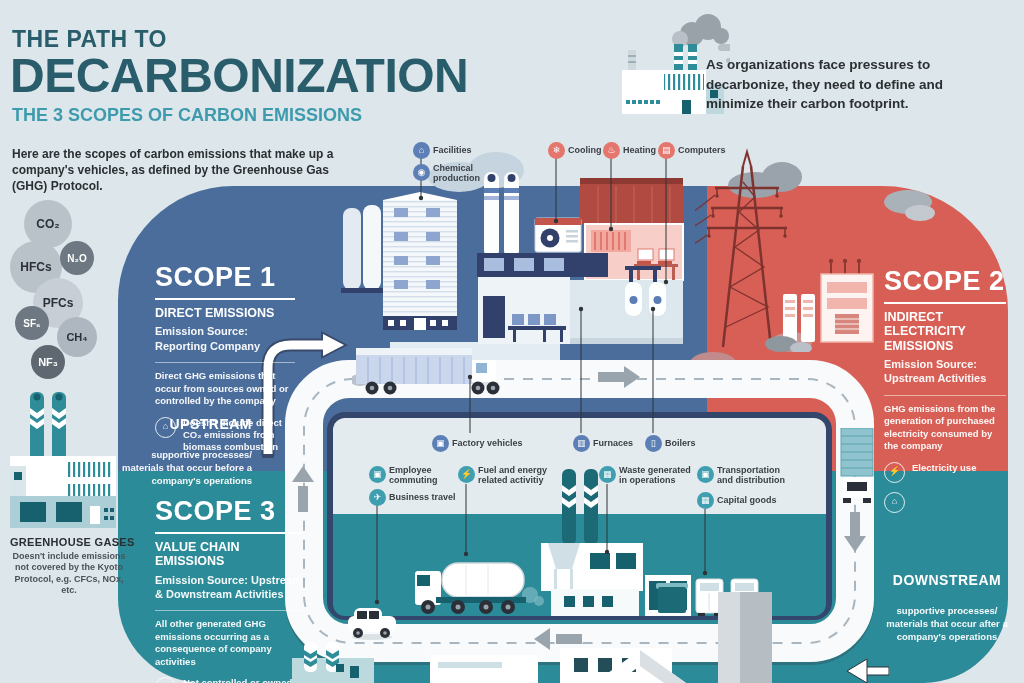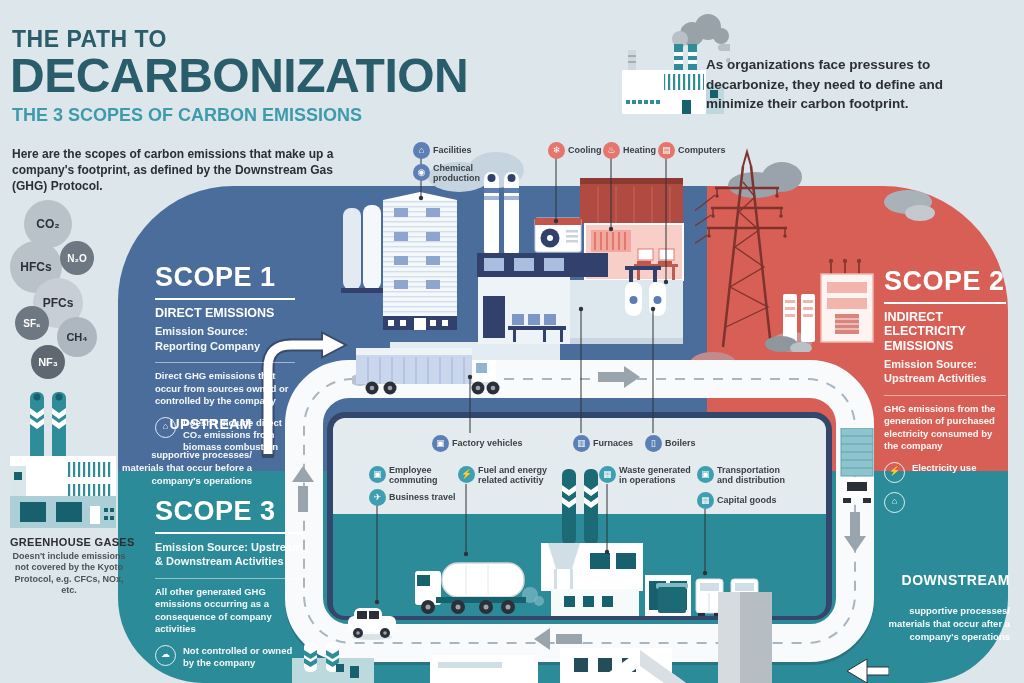--- a/index.html
+++ b/index.html
@@ -38,21 +38,21 @@
   .p-type{font-size:12.5px;font-weight:bold;line-height:1.15;}
   .p-src{font-size:11px;font-weight:bold;line-height:1.3;margin-top:4px;opacity:.95;}
   .p-desc{font-size:9.5px;font-weight:bold;line-height:1.32;opacity:.95;}
   .bullet{display:flex;gap:7px;margin-top:9px;align-items:flex-start;}
   .b-ic{flex:0 0 auto;width:19px;height:19px;border:1.3px solid rgba(255,255,255,.85);border-radius:50%;text-align:center;line-height:17px;font-size:9px;font-style:normal;}
   .b-ic i{font-style:normal;}
   .b-tx{font-size:9.5px;font-weight:bold;line-height:1.3;opacity:.95;}
   .flow-t{font-size:14px;font-weight:bold;letter-spacing:.5px;color:#fff;}
   .flow-x{font-size:9.5px;font-weight:bold;color:#fff;opacity:.95;line-height:1.35;margin-top:17px;}
   #upstream-block{left:120px;top:416px;width:132px;text-align:right;}
-  #downstream-block{left:884px;top:572px;width:126px;text-align:right;}
+  #downstream-block{left:884px;top:572px;width:126px;text-align:center;}
   
   .chip{position:absolute;width:17px;height:17px;border-radius:50%;color:#fff;font-size:9px;text-align:center;line-height:17px;}
   .c-blue{background:#5c80b5;}
   .c-red{background:#e4766d;}
   .c-teal{background:#3f9fb0;}
   .chip-label{position:absolute;font-size:9px;font-weight:bold;color:#3a3f45;line-height:1.15;white-space:nowrap;}
   .chip-label.wrap{white-space:normal;}
 </style>
 </head>
 <body>
@@ -69,21 +69,21 @@
   <div class="cloud" style="left:762px;top:162px;width:40px;height:30px;background:#9aa3ab;"></div>
   <div class="cloud" style="left:884px;top:190px;width:48px;height:24px;background:#aab2b9;"></div>
   <div class="cloud" style="left:905px;top:205px;width:30px;height:16px;background:#c3c9cf;"></div>
   <div class="cloud" style="left:690px;top:352px;width:46px;height:22px;background:#c18a8c;"></div>
   <div class="cloud" style="left:722px;top:362px;width:34px;height:16px;background:#d9a49e;"></div>
   <div class="cloud" style="left:772px;top:332px;width:40px;height:20px;background:#cc938f;"></div>
 
   <div class="abs" id="title-kicker">THE PATH TO</div>
   <div class="abs" id="title-main">DECARBONIZATION</div>
   <div class="abs" id="title-sub">THE 3 SCOPES OF CARBON EMISSIONS</div>
-  <div class="abs" id="title-lede">Here are the scopes of carbon emissions that make up a company's footprint, as defined by the Downstream Gas (GHG) Protocol.</div>
+  <div class="abs" id="title-lede">Here are the scopes of carbon emissions that make up a company's vehicles, as defined by the Greenhouse Gas (GHG) Protocol.</div>
 
   <svg class="abs" style="left:618px;top:12px;" width="112" height="103">
     <defs>
         <pattern id="tp2" width="5" height="16" patternUnits="userSpaceOnUse">
           <rect width="5" height="16" fill="#fff"></rect>
           <rect width="2.2" height="16" fill="#2e8d99"></rect>
         </pattern>
       </defs>
     <circle cx="74" cy="22" r="12" fill="#99a1a9"></circle>
       <circle cx="90" cy="15" r="13" fill="#99a1a9"></circle>
@@ -491,20 +491,21 @@
       <span class="b-tx">Electricity use</span>
     </div>
     <div class="bullet">
       <span class="b-ic"><i>⌂</i></span>
     </div>
   </div>
 
   <div class="panel" style="left:155px;top:496px;width:148px;">
     <div class="p-h">SCOPE 3</div>
     <div class="rule2"></div>
+    <div class="p-type">VALUE CHAIN EMISSIONS</div>
     <div class="p-src">Emission Source: Upstream &amp; Downstream Activities</div>
     <div class="rule1"></div>
     <div class="p-desc">All other generated GHG emissions occurring as a consequence of company activities</div>
     <div class="bullet">
       <span class="b-ic"><i>☁</i></span>
       <span class="b-tx">Not controlled or owned by the company</span>
     </div>
 
   </div>
 

